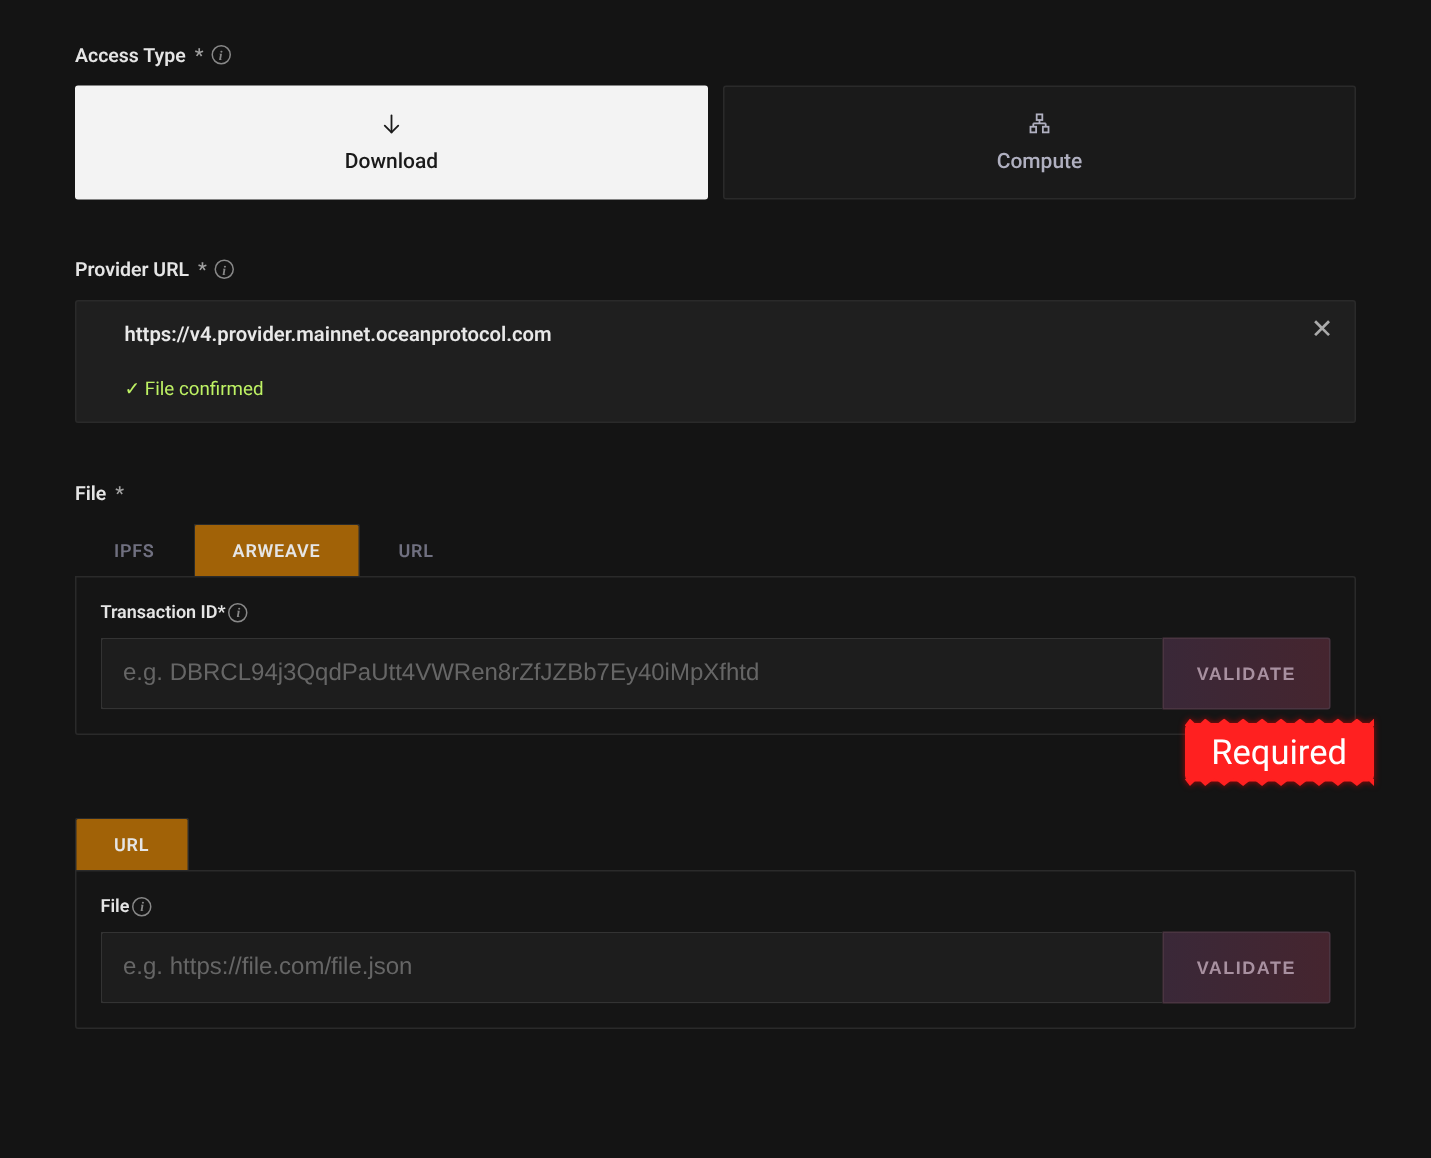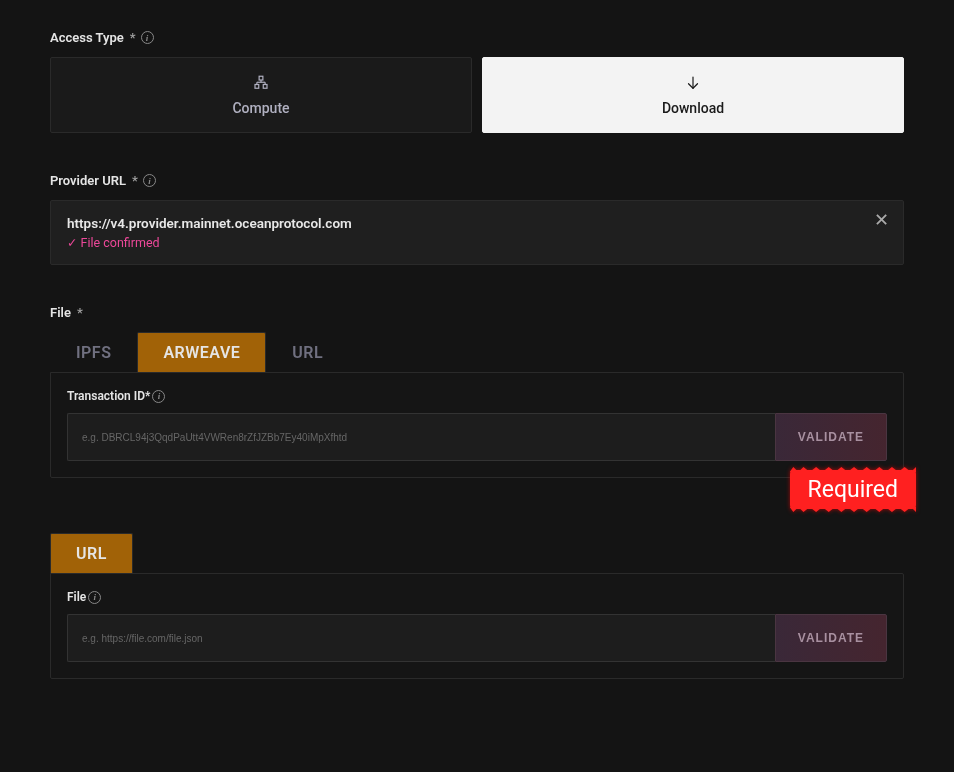--- a/index.html
+++ b/index.html
@@ -17,21 +17,21 @@
       min-height: 772px;
     }
     .section {
       margin-bottom: 40px;
     }
     .field-label {
       font-size: 13px;
       font-weight: 600;
       margin-bottom: 12px;
       display: flex;
-      align-items: center;
+      align-items: flex-start;
       gap: 5px;
     }
     .required {
       color: #a0a0a0;
       margin-left: 1px;
     }
     .info-icon {
       width: 13px;
       height: 13px;
       border: 1px solid #888;
@@ -75,50 +75,50 @@
     }
     .access-icon svg {
       width: 18px;
       height: 18px;
       display: block;
     }
     .provider-box {
       background: #1f1f1f;
       border: 1px solid #2a2a2a;
       border-radius: 2px;
-      padding: 14px 16px;
+      padding: 14px 32px;
       position: relative;
     }
     .provider-url {
       font-size: 13.5px;
       font-weight: 600;
       color: #e8e8e8;
     }
     .provider-status {
-      color: #ec4899;
+      color: #bef264;
       font-size: 12.5px;
-      margin-top: 4px;
+      margin-top: 20px;
     }
     .provider-close {
       position: absolute;
       top: 10px;
       right: 14px;
       color: #aaa;
       font-size: 18px;
       cursor: pointer;
       line-height: 1;
     }
     .tabs {
       display: flex;
       gap: 0;
       margin-bottom: 0;
     }
     .tab {
       padding: 10px 25px;
-      font-size: 16px;
+      font-size: 12px;
       font-weight: 600;
       letter-spacing: 0.5px;
       color: #707080;
       cursor: pointer;
       border: 1px solid transparent;
       border-bottom: none;
     }
     .tab.active {
       background: #a16207;
       color: #e5e5e5;
@@ -144,21 +144,21 @@
       display: flex;
       gap: 0;
     }
     .text-input {
       flex: 1;
       background: #1d1d1d;
       border: 1px solid #333;
       border-right: none;
       padding: 12px 14px;
       color: #22c55e;
-      font-size: 10px;
+      font-size: 16px;
       border-radius: 2px 0 0 2px;
       outline: none;
     }
     .text-input::placeholder {
       color: #666;
     }
     .validate-btn {
       background: linear-gradient(90deg, #3a2838, #45252f);
       border: 1px solid #4a3541;
       color: #a890a0;
@@ -203,43 +203,43 @@
 </head>
 <body>
 
 <div class="section">
   <div class="field-label">
     <span>Access Type</span>
       <span class="required">*</span>
     <span class="info-icon">i</span>
   </div>
   <div class="access-type-row">
+    <div class="access-card selected">
+      <span class="access-icon">
+        <svg viewBox="0 0 24 24" fill="none" stroke="#1a1a1a" stroke-width="1.6" stroke-linecap="round" stroke-linejoin="round">
+            <line x1="12" y1="4" x2="12" y2="19"></line>
+            <polyline points="6 13 12 19 18 13"></polyline>
+          </svg>
+      </span>
+      <span>Download</span>
+    </div>
     <div class="access-card">
       <span class="access-icon">
         <svg viewBox="0 0 24 24" fill="none" stroke="#b0b0c0" stroke-width="1.6">
             <rect x="9.5" y="3" width="5" height="5"></rect>
             <rect x="4" y="14" width="5" height="5"></rect>
             <rect x="15" y="14" width="5" height="5"></rect>
             <line x1="12" y1="8" x2="12" y2="11"></line>
             <line x1="6.5" y1="14" x2="6.5" y2="11"></line>
             <line x1="17.5" y1="14" x2="17.5" y2="11"></line>
             <line x1="6.5" y1="11" x2="17.5" y2="11"></line>
           </svg>
       </span>
       <span>Compute</span>
     </div>
-    <div class="access-card selected">
-      <span class="access-icon">
-        <svg viewBox="0 0 24 24" fill="none" stroke="#1a1a1a" stroke-width="1.6" stroke-linecap="round" stroke-linejoin="round">
-            <line x1="12" y1="4" x2="12" y2="19"></line>
-            <polyline points="6 13 12 19 18 13"></polyline>
-          </svg>
-      </span>
-      <span>Download</span>
-    </div>
   </div>
 </div>
 
 <div class="section">
   <div class="field-label">
     <span>Provider URL</span>
       <span class="required">*</span>
     <span class="info-icon">i</span>
   </div>
   <div class="provider-box">

